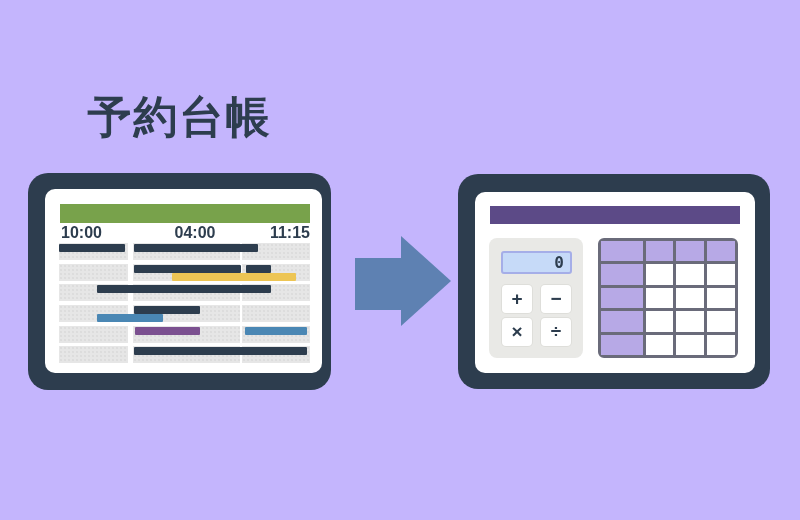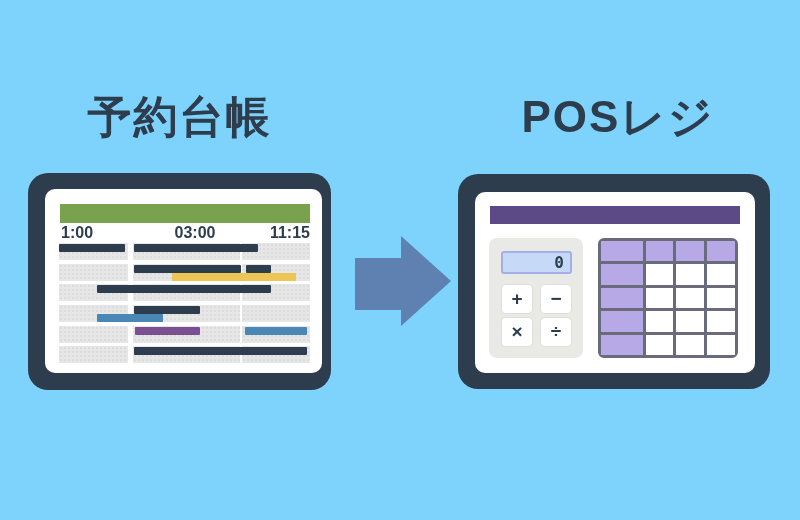--- a/index.html
+++ b/index.html
@@ -53,31 +53,30 @@
     box-shadow:0 0 0 1px #dededa;}
   #pos-table{position:absolute;left:123px;top:46px;width:140px;height:120px;box-sizing:border-box;
     display:grid;background:#6a6b7a;border:3px solid #6a6b7a;border-radius:6px;
     grid-template-columns:42px 27px 28px 28px;grid-template-rows:repeat(5,1fr);gap:3px;}
   .pcell{background:#ffffff;}
   .pcell.purple{background:#b7a9e6;}
 </style>
 </head>
 <body>
 
-<div id="stage" style="background: #7dd3fc;">
+<div id="stage" style="background: #c4b5fd;">
 
   <div id="left-title" class="panel-title">予約台帳</div>
-  <div id="right-title" class="panel-title">POSレジ</div>
 
   <div id="left-tablet" class="tablet">
     <div id="left-screen" class="screen">
       <div id="green-header" style="background: rgb(120, 162, 75);"></div>
       <div id="time-row">
-          <span class="t-left">1:00</span>
-          <span class="t-center">03:00</span>
+          <span class="t-left">10:00</span>
+          <span class="t-center">04:00</span>
           <span class="t-right">11:15</span>
         </div>
       <div id="schedule">
           <div class="srow" style="top: 54px; height: 17px;">
             <div class="scell" style="left: 14px; width: 69px;"></div>
             <div class="scell" style="left: 88px; width: 107px;"></div>
             <div class="scell" style="left: 197px; width: 68px;"></div>
             <div class="sbar" style="left: 14px; width: 66px; top: 0.5px; background: rgb(45, 61, 78);"></div>
             <div class="sbar" style="left: 89px; width: 124px; top: 0.5px; background: rgb(45, 61, 78);"></div>
           </div>

